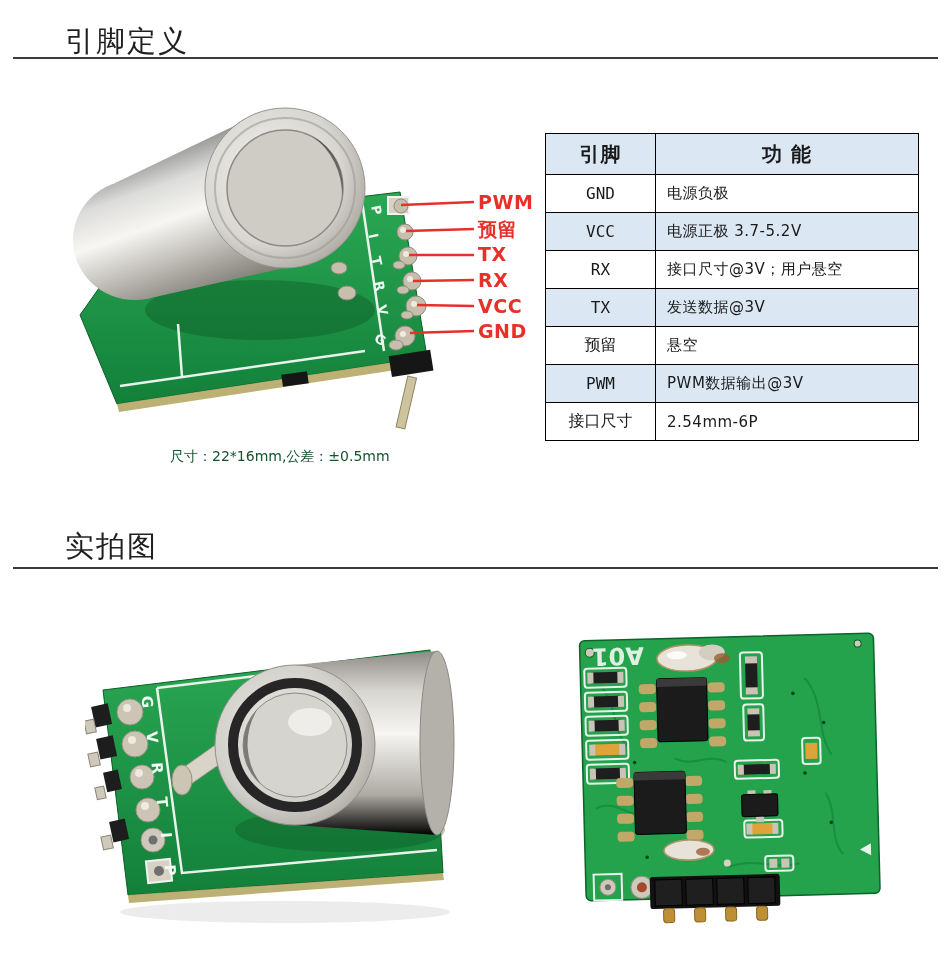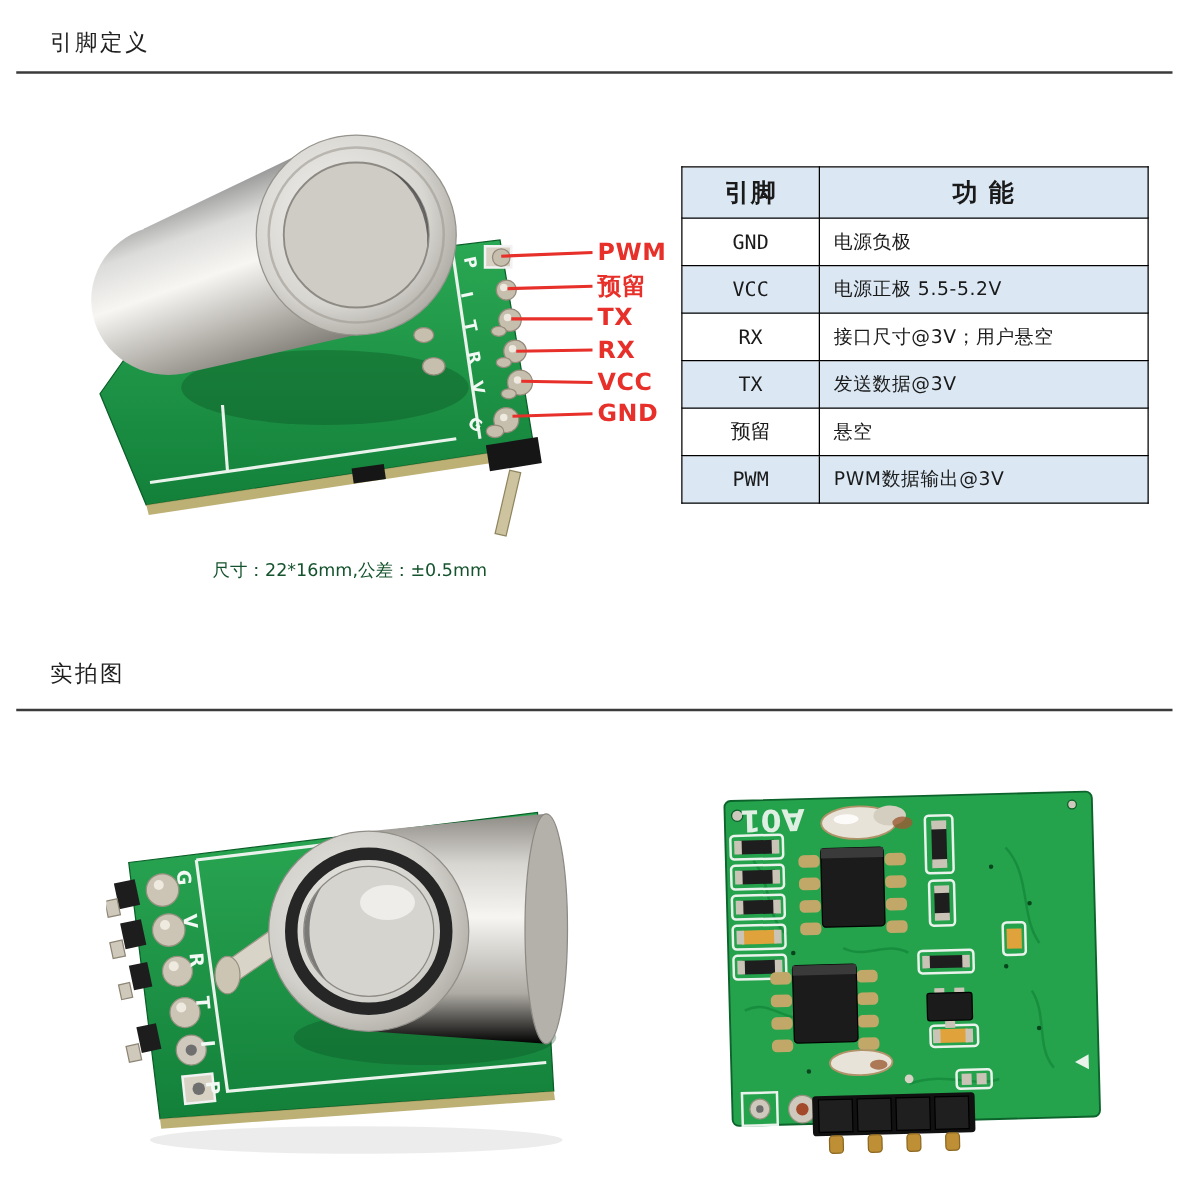--- a/index.html
+++ b/index.html
@@ -1,20 +1,20 @@
 <!DOCTYPE html>
 <html><head>
 <meta charset="utf-8">
 <style>
   * { margin:0; padding:0; box-sizing:border-box; }
   html,body { background:#fff; }
   body { font-family:"DejaVu Sans","Liberation Sans",sans-serif; color:#1a1a1a; }
   .canvas { position:relative; width:950px; height:959px; background:#fff; overflow:hidden; }
 
-  .section-title { position:absolute; left:40px; font-size:18px; font-weight:500;
+  .section-title { position:absolute; left:65px; font-size:29px; font-weight:500;
                    color:#1f1f1f; letter-spacing:2px; }
   .rule { position:absolute; left:13px; width:925px; height:2px; background:#3b3b3b; }
 
   .photo { position:absolute; }
 
   
   .pin-label { position:absolute; left:478px; color:#e8302a; font-size:19px;
                font-weight:600; line-height:22px; letter-spacing:0.5px; white-space:nowrap; }
 
   
@@ -150,37 +150,41 @@
         <th>功 能</th>
       </tr>
     </thead>
     <tbody>
       <tr>
         <td class="cell-pin">GND</td>
         <td class="cell-fn">电源负极</td>
         </tr>
       <tr>
         <td class="cell-pin">VCC</td>
-        <td class="cell-fn">电源正极 5.5-5.2V</td>
+        <td class="cell-fn">电源正极 3.7-5.2V</td>
         </tr>
       <tr>
         <td class="cell-pin">RX</td>
         <td class="cell-fn">接口尺寸@3V；用户悬空</td>
         </tr>
       <tr>
         <td class="cell-pin">TX</td>
         <td class="cell-fn">发送数据@3V</td>
         </tr>
       <tr>
         <td class="cell-pin">预留</td>
         <td class="cell-fn">悬空</td>
         </tr>
       <tr>
         <td class="cell-pin">PWM</td>
         <td class="cell-fn">PWM数据输出@3V</td>
+        </tr>
+      <tr>
+        <td class="cell-pin">接口尺寸</td>
+        <td class="cell-fn">2.54mm-6P</td>
         </tr>
     </tbody>
   </table>
 
   <h2 class="section-title" style="top:527px">实拍图</h2>
   <div class="rule" style="top:567px"></div>
 
   <figure class="photo" style="left:85px; top:612px; width:380px; height:315px">
     <svg width="380" height="315" viewBox="0 0 380 315">
       <defs>

